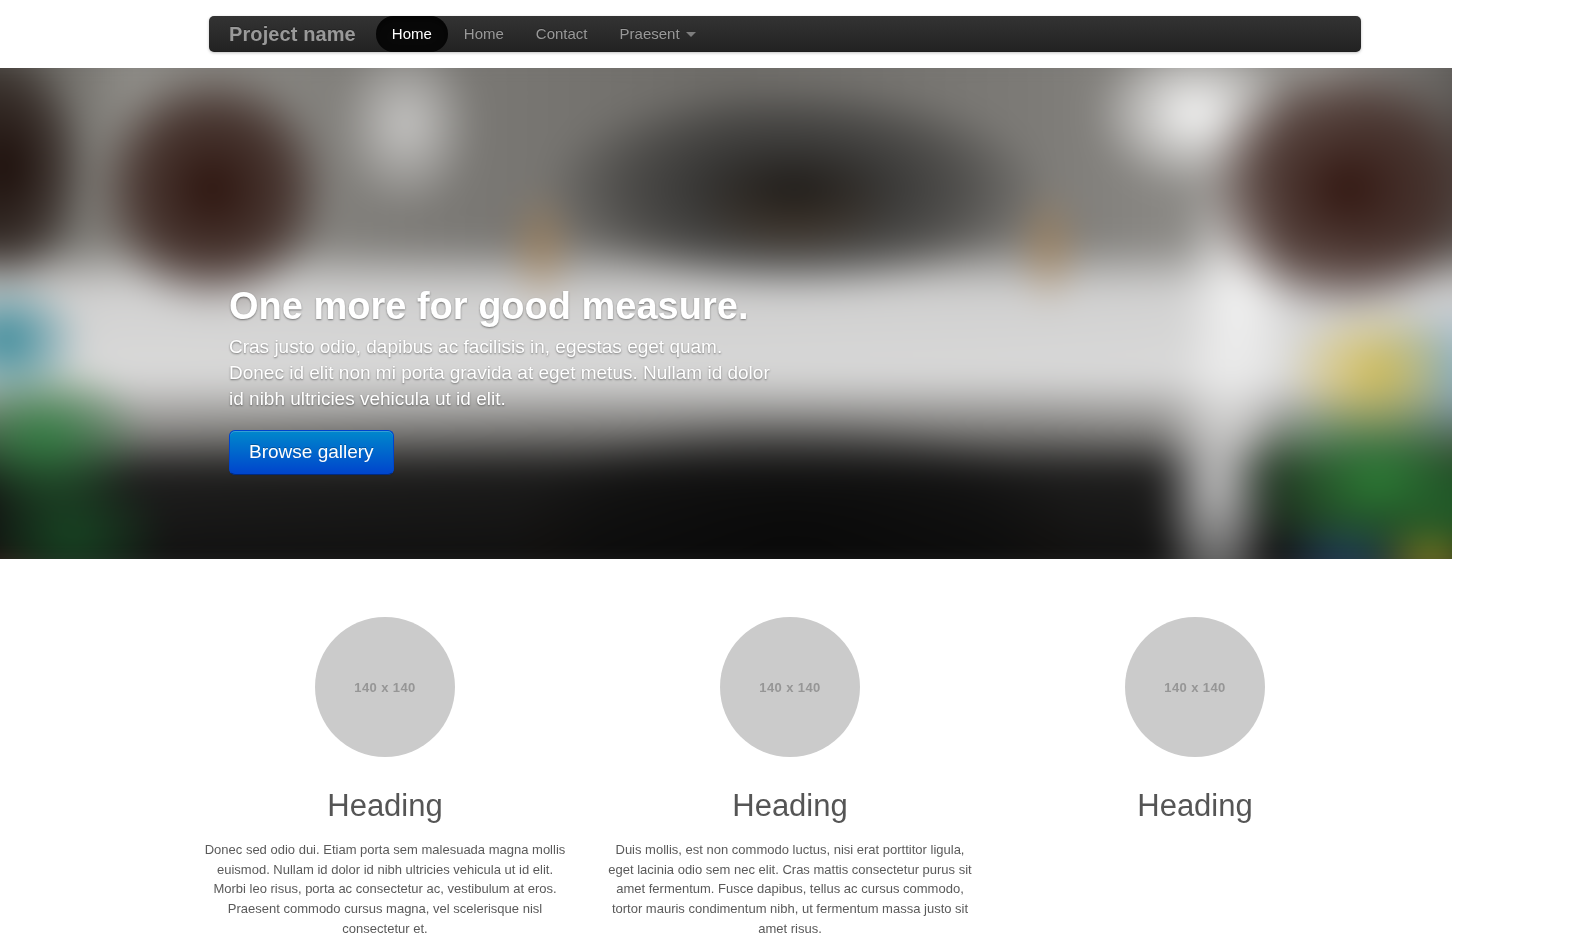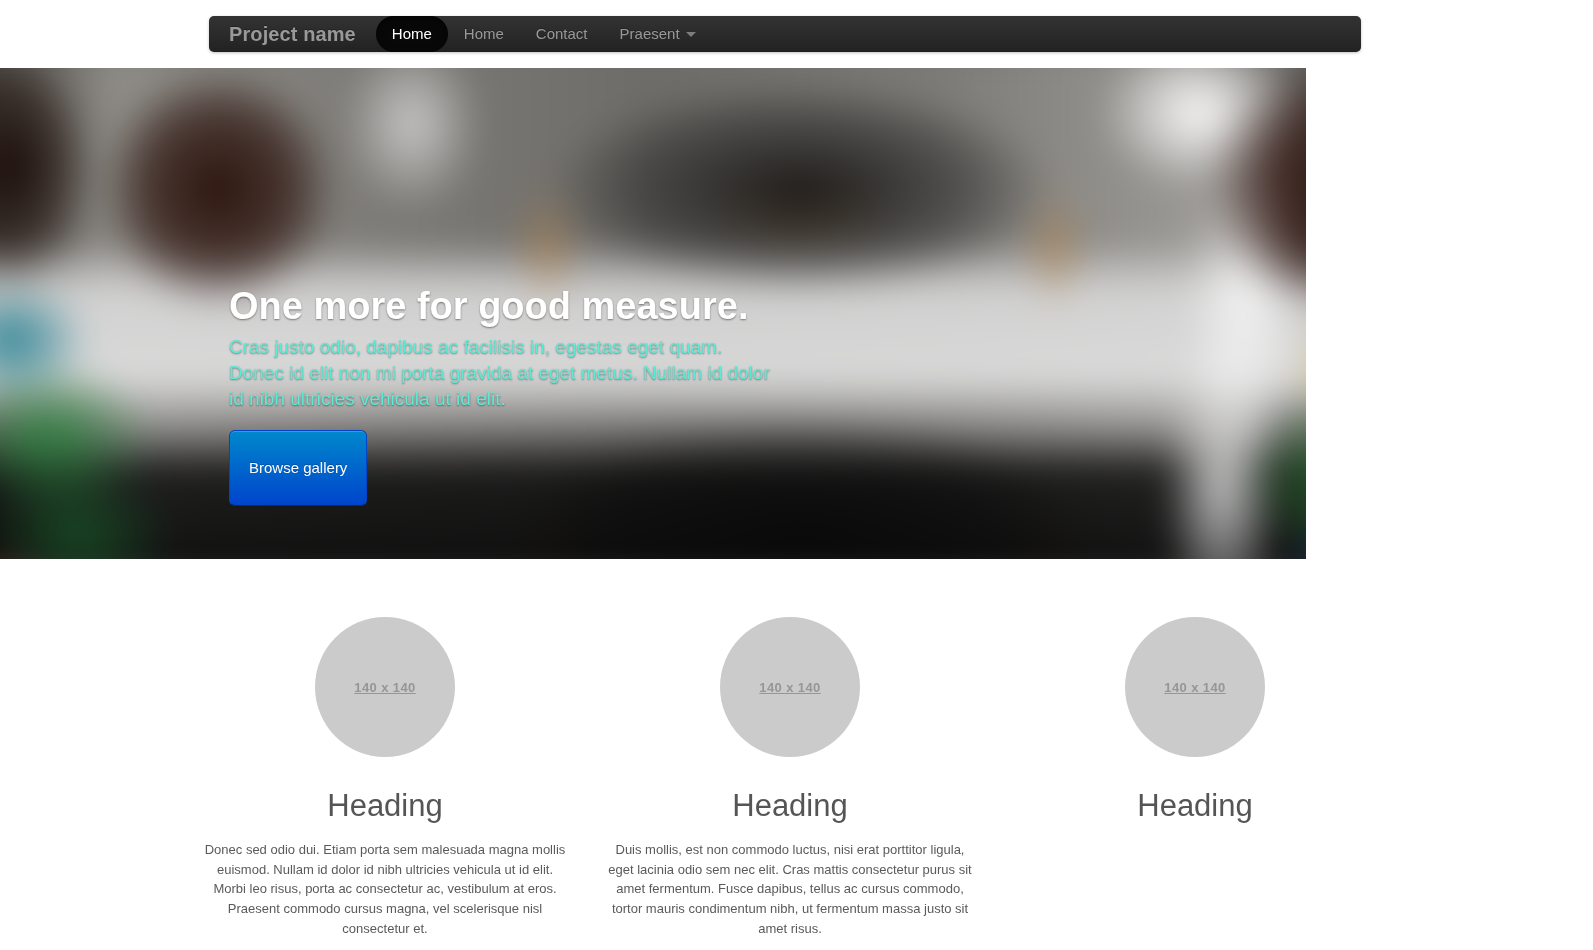--- a/index.html
+++ b/index.html
@@ -76,21 +76,21 @@
     border-top: 5px solid #999999;
     border-right: 5px solid transparent;
     border-left: 5px solid transparent;
     opacity: .75;
   }
 
   
   .hero {
     position: absolute;
     left: 0; top: 68px;
-    width: 1306px;
+    width: 1452px;
     height: 491px;
     overflow: hidden;
     background: #6c6c6c;
   }
   .hero-photo {
     position: absolute;
     inset: 0;
     
     background-color: #5d5c58;
     background-image:
@@ -154,32 +154,32 @@
     line-height: 44px;
     font-weight: bold;
     color: #ffffff;
     text-shadow: 0 1px 2px rgba(0,0,0,0.45);
   }
   .hero-lead {
     margin: 0 0 18px 0;
     font-size: 19px;
     line-height: 26px;
     font-weight: normal;
-    color: #5eead4;
+    color: #ffffff;
     text-shadow: 0 1px 2px rgba(0,0,0,0.45);
     max-width: 545px;
   }
   .btn-primary-large {
     display: inline-block;
-    padding: 28px 19px;
+    padding: 10px 19px;
     border: 1px solid #0044cc;
     border-color: #0044cc #0044cc #002a80;
     border-radius: 6px;
     color: #ffffff;
-    font-size: 15px;
+    font-size: 19px;
     line-height: 1.2;
     text-shadow: 0 -1px 0 rgba(0,0,0,0.25);
     background-color: #006dcc;
     background-image: linear-gradient(to bottom, #0088cc 0%, #0044cc 100%);
     box-shadow: inset 0 1px 0 rgba(255,255,255,0.2), 0 1px 2px rgba(0,0,0,0.05);
     cursor: pointer;
   }
 
   
   .marketing {
@@ -209,21 +209,20 @@
     border-radius: 50%;
     background: #cbcbcb;
     display: flex;
     align-items: center;
     justify-content: center;
     color: #969696;
     font-size: 13px;
     font-weight: bold;
     letter-spacing: 0.4px;
     user-select: none;
-    text-decoration: underline;
   }
   .col h2 {
     margin: 29px 0 0 0;
     font-size: 31px;
     line-height: 40px;
     font-weight: normal;
     color: #555555;
   }
   .col p {
     margin: 14px 0 0 0;

